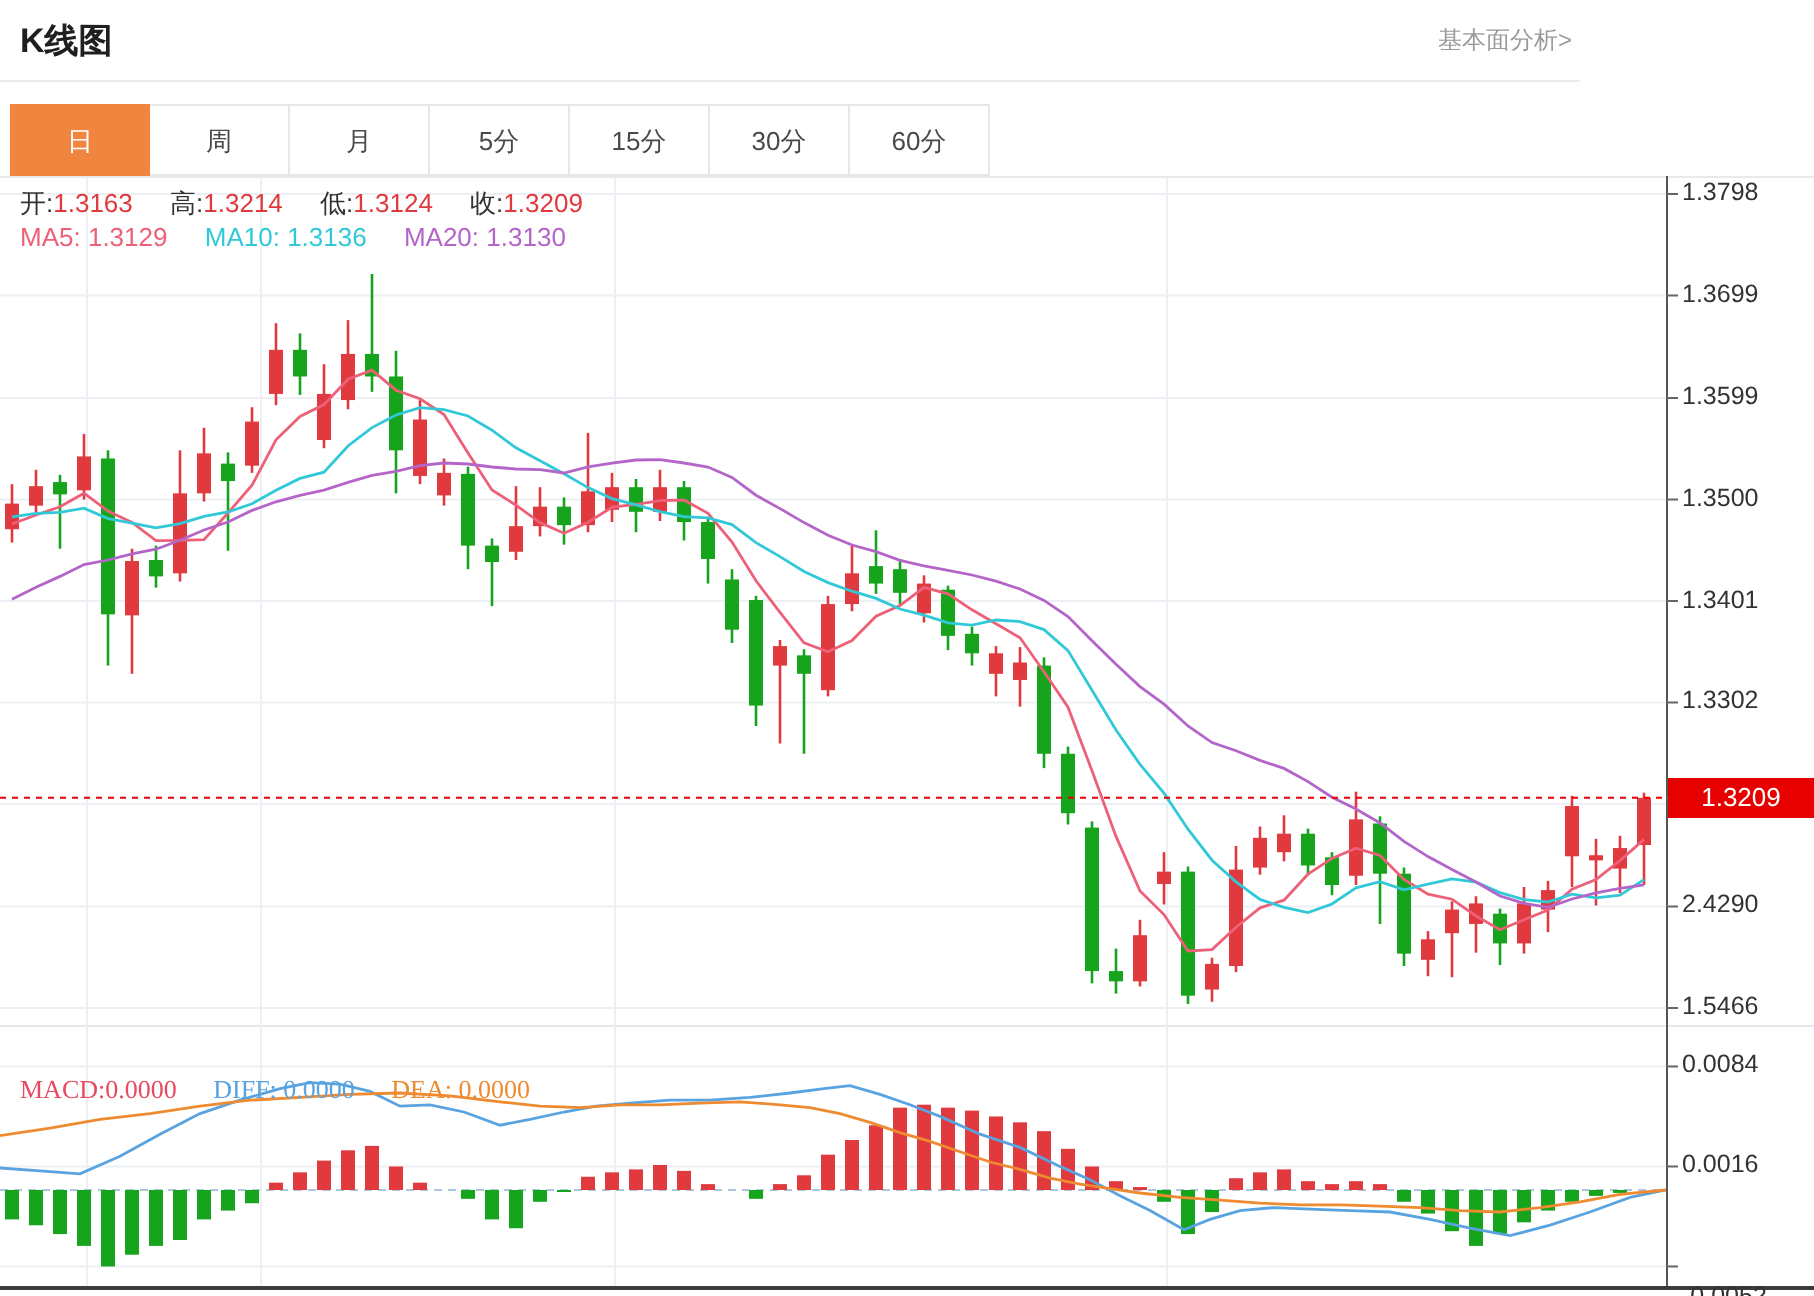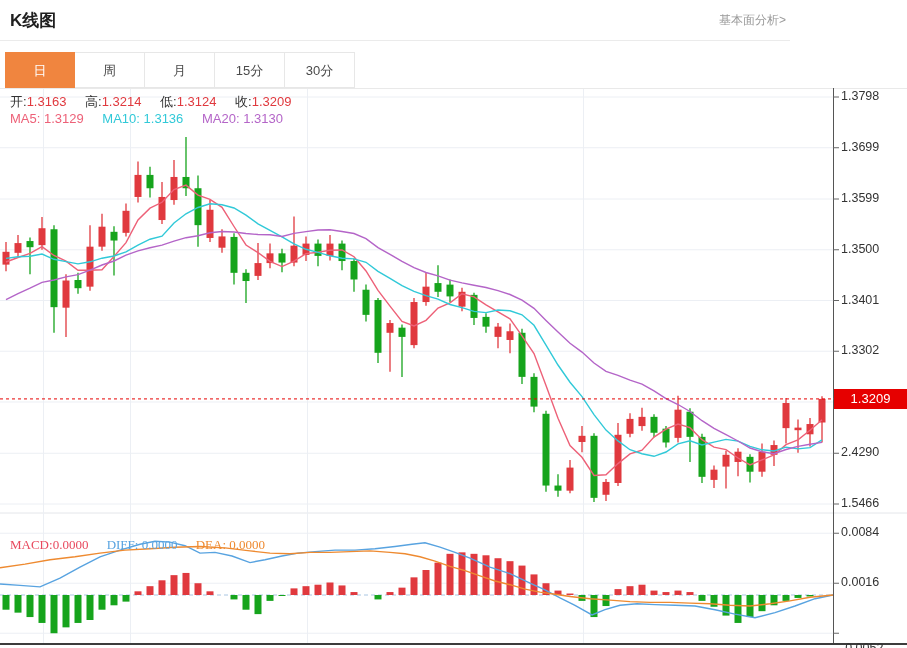--- a/index.html
+++ b/index.html
@@ -36,22 +36,24 @@
 <div class="page">
   <div class="header">
     <div class="title">K线图</div>
     <a class="fund-link">基本面分析&gt;</a>
   </div>
 
   <div class="tabs">
     <div class="tab active">日</div>
     <div class="tab">周</div>
     <div class="tab">月</div>
+    <div class="tab">5分</div>
     <div class="tab">15分</div>
     <div class="tab">30分</div>
+    <div class="tab">60分</div>
   </div>
 
   <div class="chart-wrap">
     <svg id="chart-svg" width="907" height="560">
         <g>
           <line x1="0" y1="0.5" x2="907" y2="0.5" stroke="#e9e9e9" stroke-width="1"></line>
           <line x1="0" y1="9" x2="833" y2="9" stroke="#eceff4" stroke-width="1"></line>
           <line x1="0" y1="59.746851385390585" x2="833" y2="59.746851385390585" stroke="#eceff4" stroke-width="1"></line>
           <line x1="0" y1="111.00629722921826" x2="833" y2="111.00629722921826" stroke="#eceff4" stroke-width="1"></line>
           <line x1="0" y1="161.75314861460885" x2="833" y2="161.75314861460885" stroke="#eceff4" stroke-width="1"></line>

